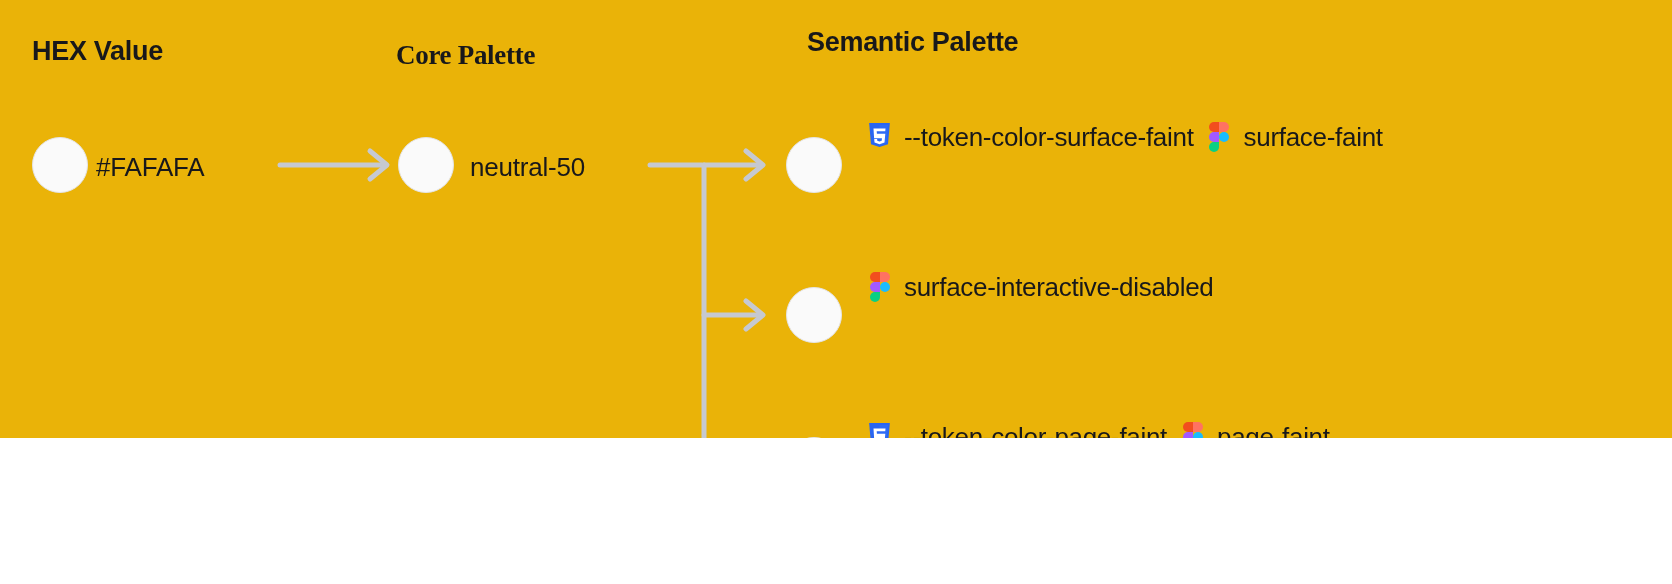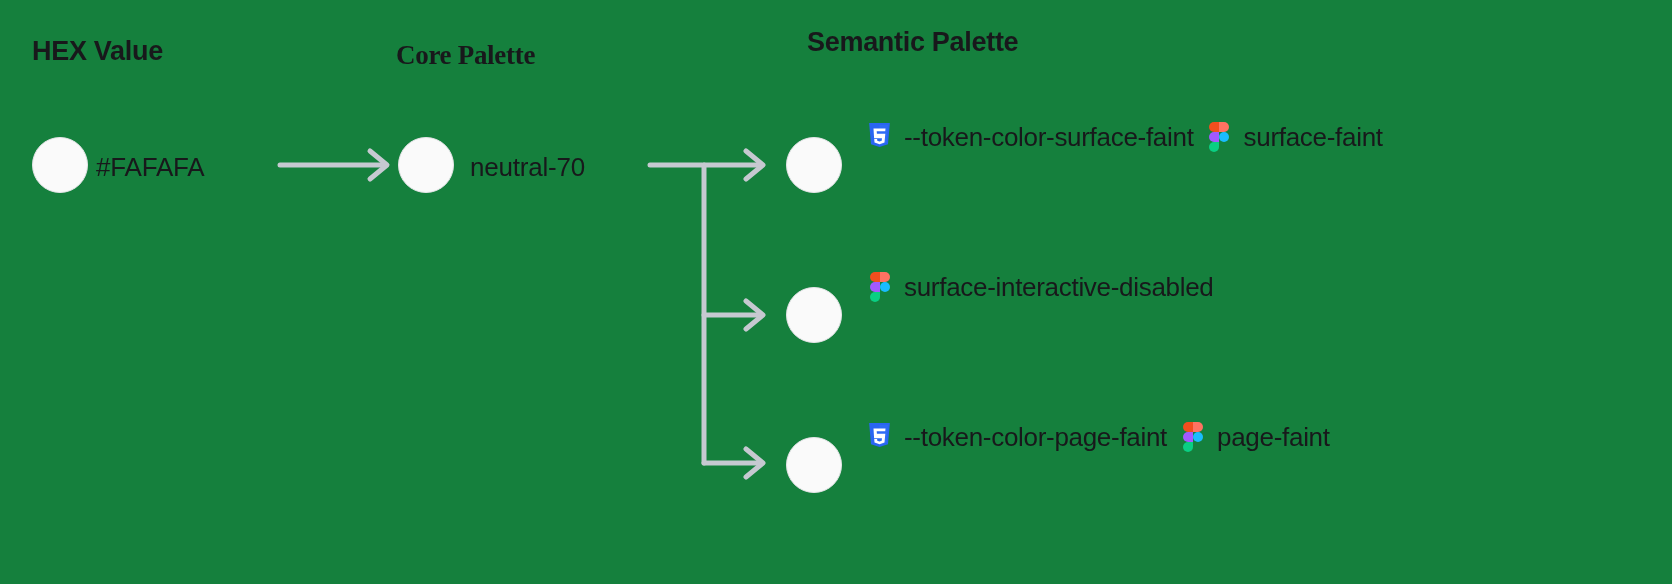--- a/index.html
+++ b/index.html
@@ -8,23 +8,23 @@
     width: 1672px;
     height: 584px;
     background: #ffffff;
     font-family: "Liberation Sans", "DejaVu Sans", sans-serif;
     -webkit-font-smoothing: antialiased;
   }
 
   .canvas {
     position: relative;
     width: 1672px;
-    height: 584px;
+    height: 438px;
     overflow: hidden;
-    background: #15803d;
+    background: #eab308;
   }
 
   
   .col-head {
     position: absolute;
     font-size: 27px;
     font-weight: 700;
     color: #18181b;
     letter-spacing: -0.3px;
     white-space: nowrap;
@@ -136,21 +136,21 @@
 
       <path d="M704 463 H 762"></path>
       <path d="M746 449 L 763 463 L 746 477"></path>
     </g>
   </svg>
 
   <div class="swatch" id="swatch-hex" style="background: rgb(250, 250, 250);"></div>
   <div class="value-label" id="label-hex">#FAFAFA</div>
 
   <div class="swatch" id="swatch-core" style="background: rgb(250, 250, 250);"></div>
-  <div class="value-label" id="label-core">neutral-70</div>
+  <div class="value-label" id="label-core">neutral-50</div>
 
   <div class="swatch" id="swatch-sem-0" style="background: rgb(250, 250, 250);"></div>
   <div class="swatch" id="swatch-sem-1" style="background: rgb(250, 250, 250);"></div>
   <div class="swatch" id="swatch-sem-2" style="background: rgb(250, 250, 250);"></div>
 
   <div class="sem-row" id="sem-row-0">
     <div class="token-line">
       <span class="icon-box">
         <svg width="25" height="28" viewBox="0 0 24 27">
           <path d="M2 0 h20 l-1.8 20.4 L12 23.2 L3.8 20.4 Z" fill="#2965F1"></path>

